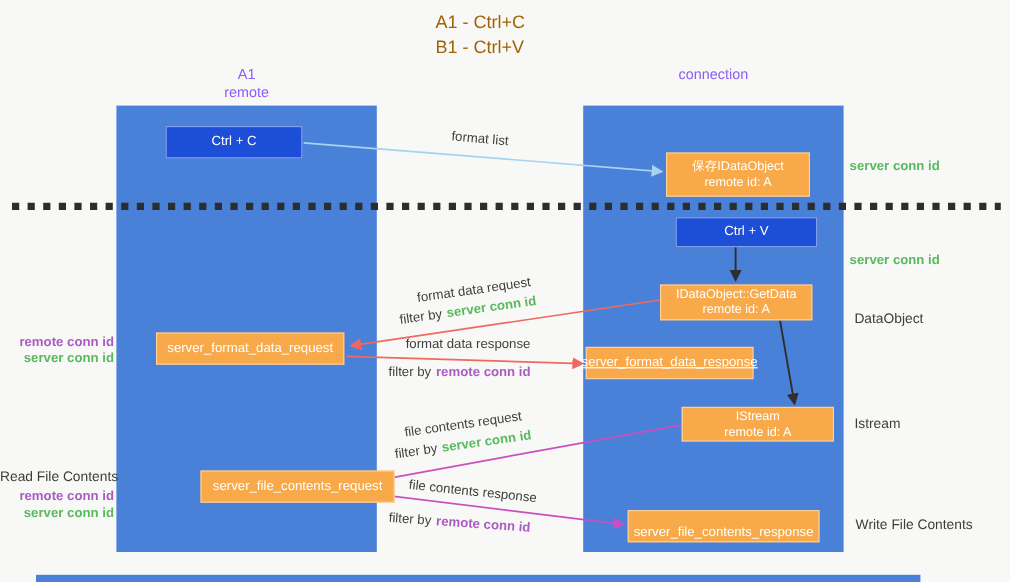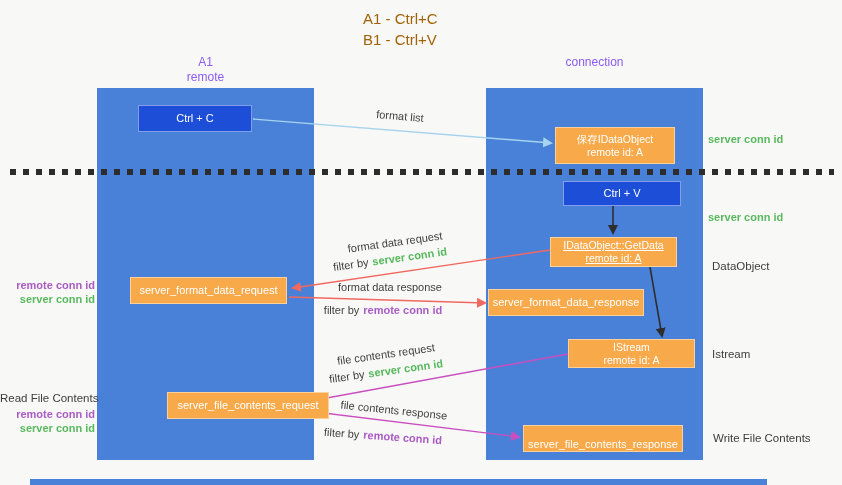--- a/index.html
+++ b/index.html
@@ -127,30 +127,30 @@
 
   <div class="node node-orange" style="left:555px; top:127px; width:120px; height:37px;">
     <span class="l2">保存IDataObject</span>
     <span class="l2">remote id: A</span>
   </div>
 
   <div class="node node-green" style="left:553px; top:181px; width:118px; height:25px;margin-left:10px;">
     <span>Ctrl + V</span>
   </div>
 
-  <div class="node node-orange" style="left:550px; top:237px; width:127px; height:30px;text-decoration:underline;">
+  <div class="node node-orange" style="left:550px; top:237px; width:127px; height:30px;">
     <span class="l2">IDataObject::GetData</span>
     <span class="l2">remote id: A</span>
   </div>
 
   <div class="node node-orange" style="left:130px; top:277px; width:157px; height:27px;">
     <span>server_format_data_request</span>
   </div>
 
-  <div class="node node-orange" style="left:488px; top:289px; width:156px; height:27px;">
+  <div class="node node-orange" style="left:488px; top:289px; width:140px; height:27px;text-decoration:underline;">
     <span>server_format_data_response</span>
   </div>
 
   <div class="node node-orange" style="left:568px; top:339px; width:127px; height:29px;">
     <span class="l2">IStream</span>
     <span class="l2">remote id: A</span>
   </div>
 
   <div class="node node-orange" style="left:128px; top:392px; width:162px; height:27px;margin-left:39px;">
     <span>server_file_contents_request</span>

